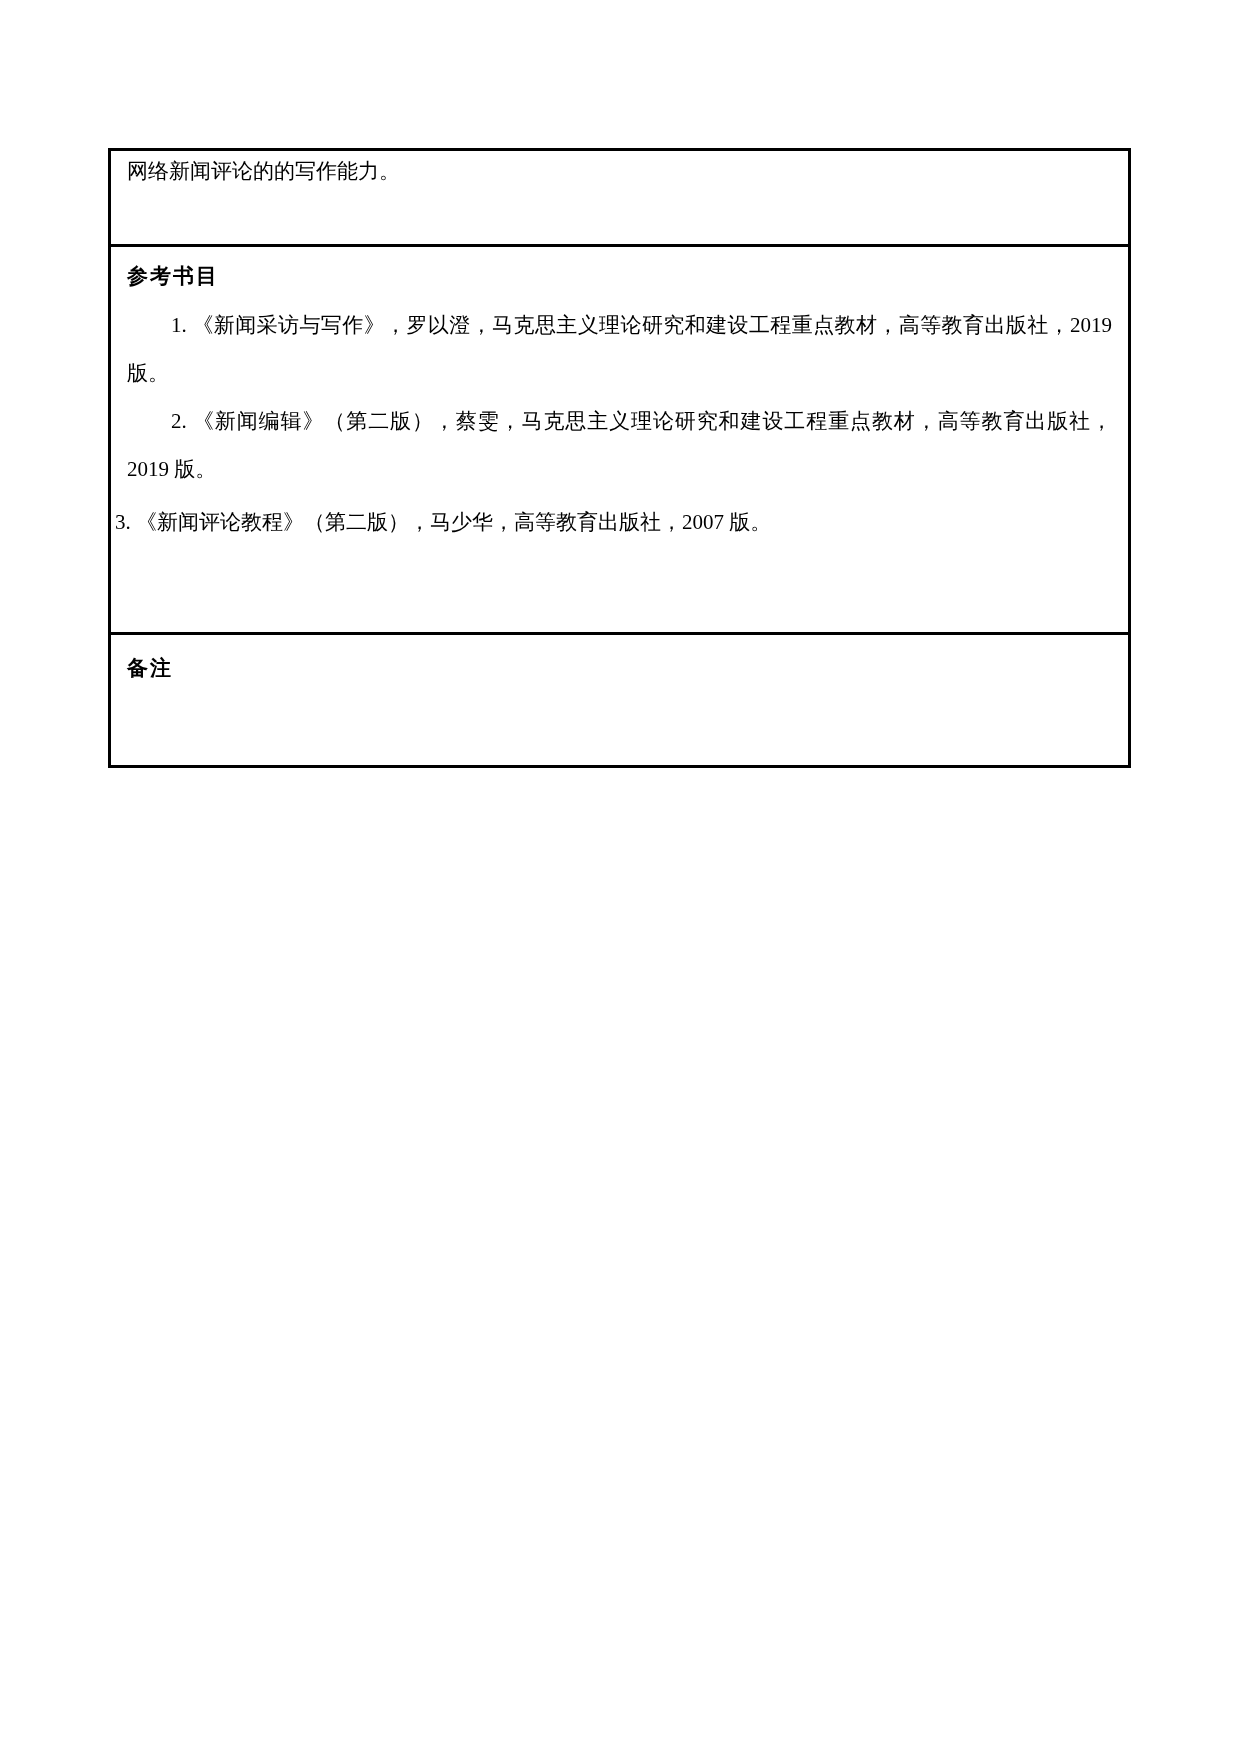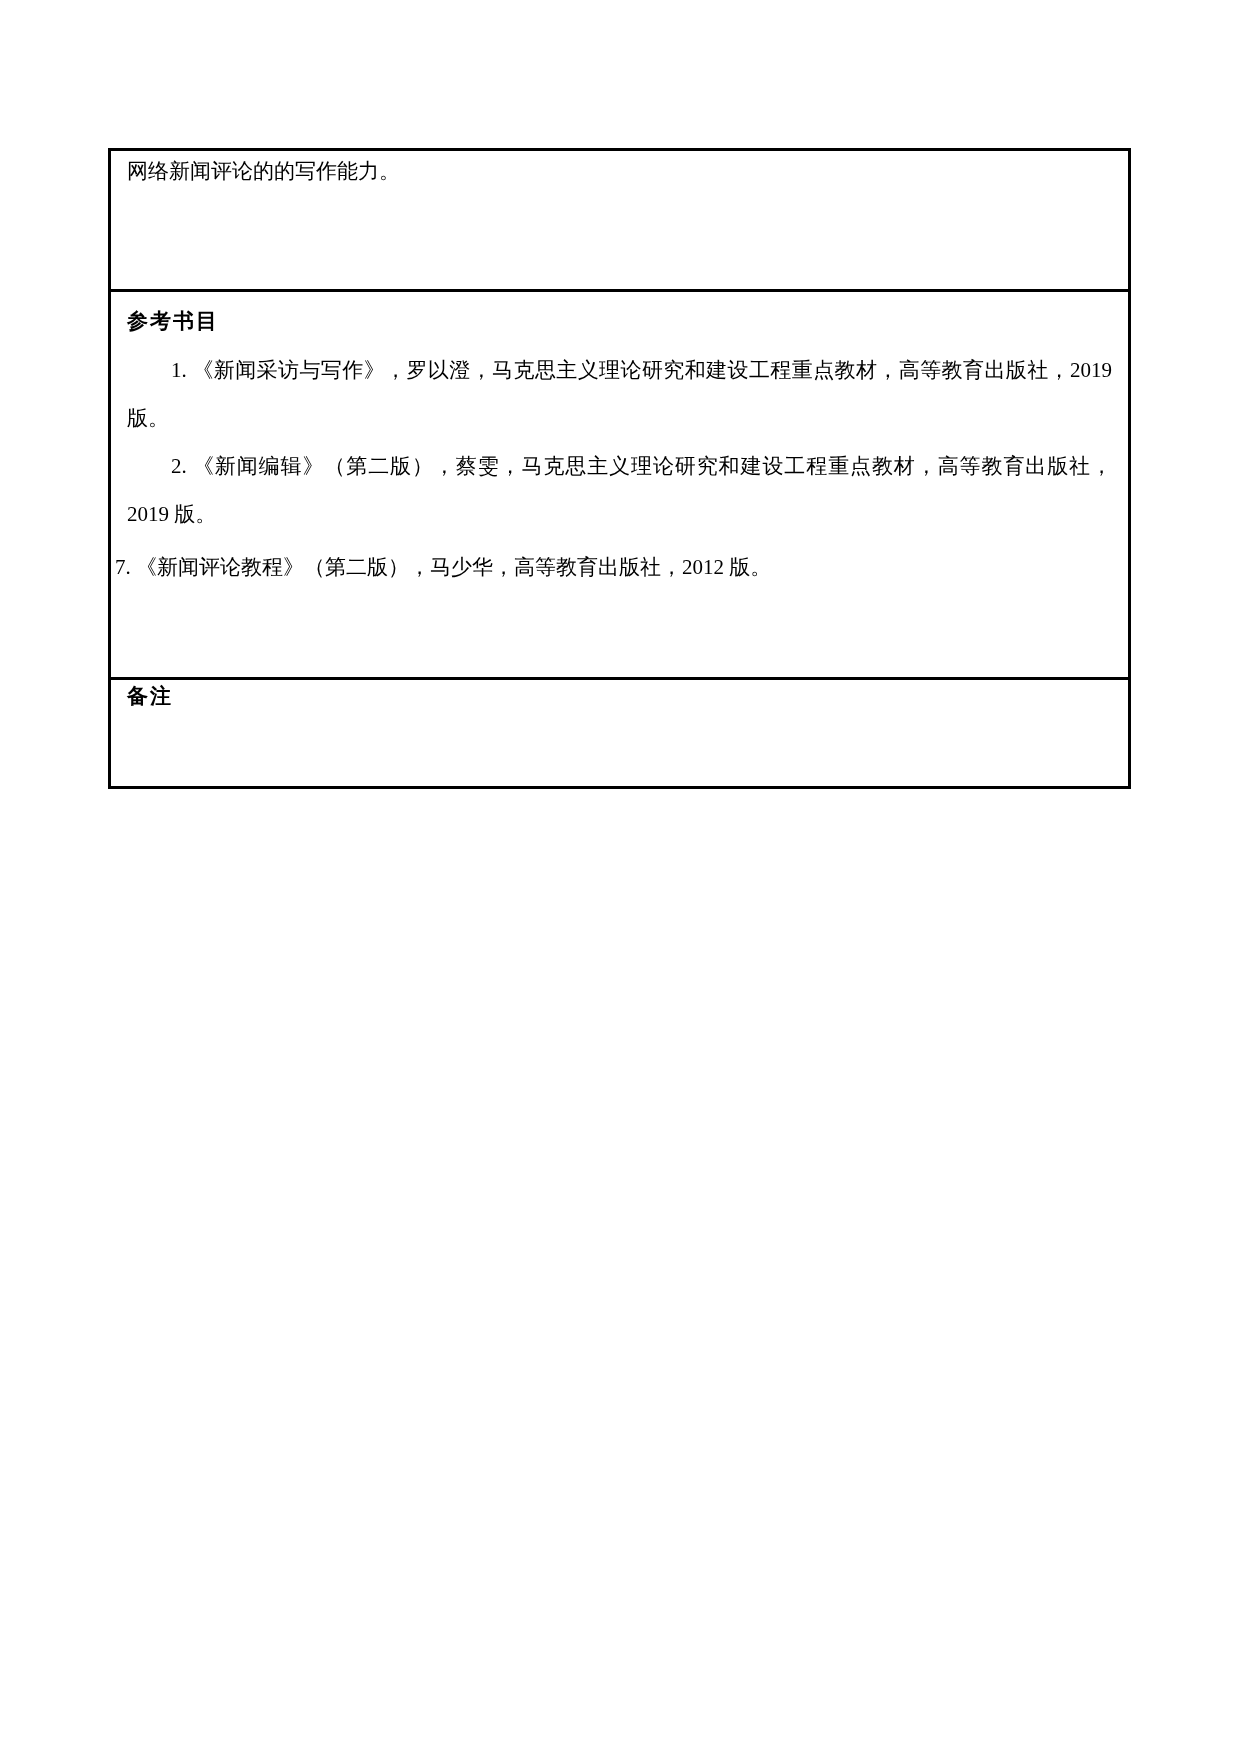--- a/index.html
+++ b/index.html
@@ -27,23 +27,23 @@
   }
   .t-row {
     box-sizing: border-box;
     border-bottom: 3px solid #000000;
     padding: 0 16px;
     overflow: hidden;
   }
   .t-row.last {
     border-bottom: none;
   }
-  .row1 { height: 141px; padding-top: 4px; }
+  .row1 { height: 96px; padding-top: 4px; }
   .row2 { height: 388px; padding-top: 13px; }
-  .row3 { height: 106px; }
+  .row3 { height: 130px; padding-top: 17px; }
   p {
     margin: 0;
     font-size: 21px;
     color: #000000;
   }
   .body-text {
     line-height: 33px;
   }
   .cell-heading {
     font-weight: bold;
@@ -66,21 +66,21 @@
   <div class="doc-table">
 
     <div class="t-row row1">
       <p class="body-text">网络新闻评论的的写作能力。</p>
     </div>
 
     <div class="t-row row2">
       <p class="cell-heading">参考书目</p>
       <p class="ref indent first">1. 《新闻采访与写作》，罗以澄，马克思主义理论研究和建设工程重点教材，高等教育出版社，2019 版。</p>
       <p class="ref indent">2. 《新闻编辑》（第二版），蔡雯，马克思主义理论研究和建设工程重点教材，高等教育出版社，2019 版。</p>
-      <p class="ref item3">7. 《新闻评论教程》（第二版），马少华，高等教育出版社，2012 版。</p>
+      <p class="ref item3">3. 《新闻评论教程》（第二版），马少华，高等教育出版社，2007 版。</p>
     </div>
 
     <div class="t-row row3 last">
       <p class="cell-heading">备注</p>
     </div>
 
   </div>
 </div>
 
 </body></html>

